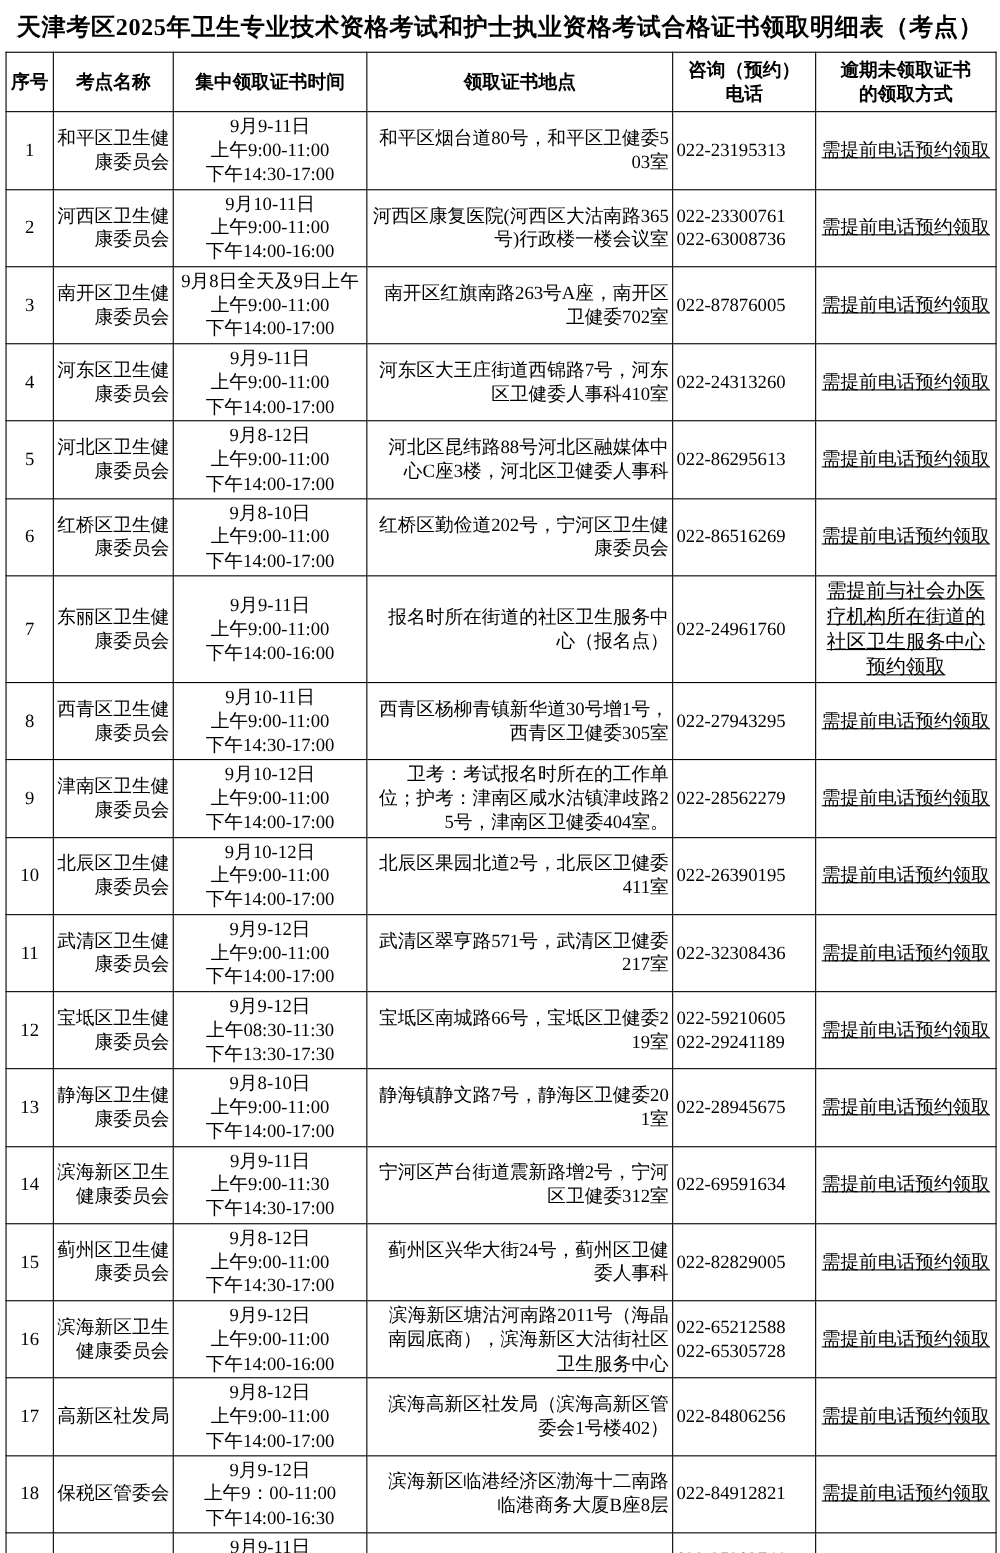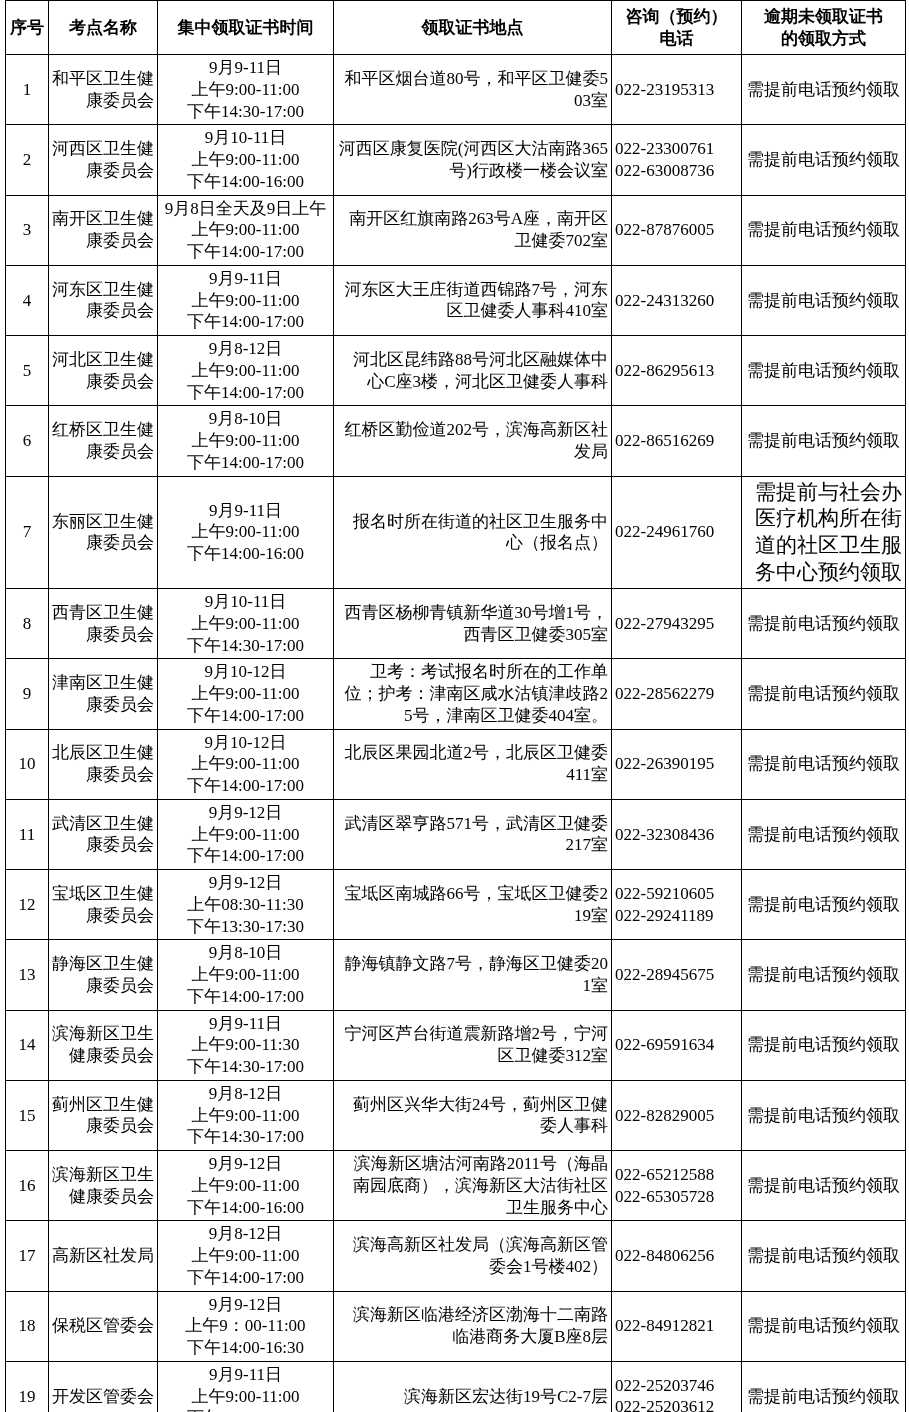--- a/index.html
+++ b/index.html
@@ -45,30 +45,31 @@
     height: 54px;
   }
   .pickup-table tbody tr {
     height: 64px;
   }
   .c-no    { text-align: center; }
   .c-name  { text-align: right; }
   .c-time  { text-align: center; white-space: pre-line; }
   .c-loc   { text-align: right; margin-left: 14px; }
   .c-phone { text-align: left; white-space: pre-line; }
-  .c-method { text-align: center; }
+  .c-method { text-align: center; text-decoration: underline; }
   .c-method.long {
-    text-align: right;
-    font-size: 21px;
+    text-align: center;
+    font-size: 18px;
   }
 </style>
 </head>
 <body>
 
 <div class="page">
+  <h1 class="page-title">天津考区2025年卫生专业技术资格考试和护士执业资格考试合格证书领取明细表（考点）</h1>
 
   <table class="pickup-table">
     <colgroup>
       <col style="width:43px">
       <col style="width:109px">
       <col style="width:176px">
       <col style="width:278px">
       <col style="width:130px">
       <col style="width:164px">
     </colgroup>
@@ -140,21 +141,21 @@
     <td class="c-phone">022-86295613</td>
     <td class="c-method">需提前电话预约领取</td>
   </tr>
 
   <tr>
     <td class="c-no">6</td>
     <td class="c-name">红桥区卫生健康委员会</td>
     <td class="c-time">9月8-10日
 上午9:00-11:00
 下午14:00-17:00</td>
-    <td class="c-loc">红桥区勤俭道202号，滨海高新区社发局</td>
+    <td class="c-loc">红桥区勤俭道202号，宁河区卫生健康委员会</td>
     <td class="c-phone">022-86516269</td>
     <td class="c-method">需提前电话预约领取</td>
   </tr>
 
   <tr>
     <td class="c-no">7</td>
     <td class="c-name">东丽区卫生健康委员会</td>
     <td class="c-time">9月9-11日
 上午9:00-11:00
 下午14:00-16:00</td>

